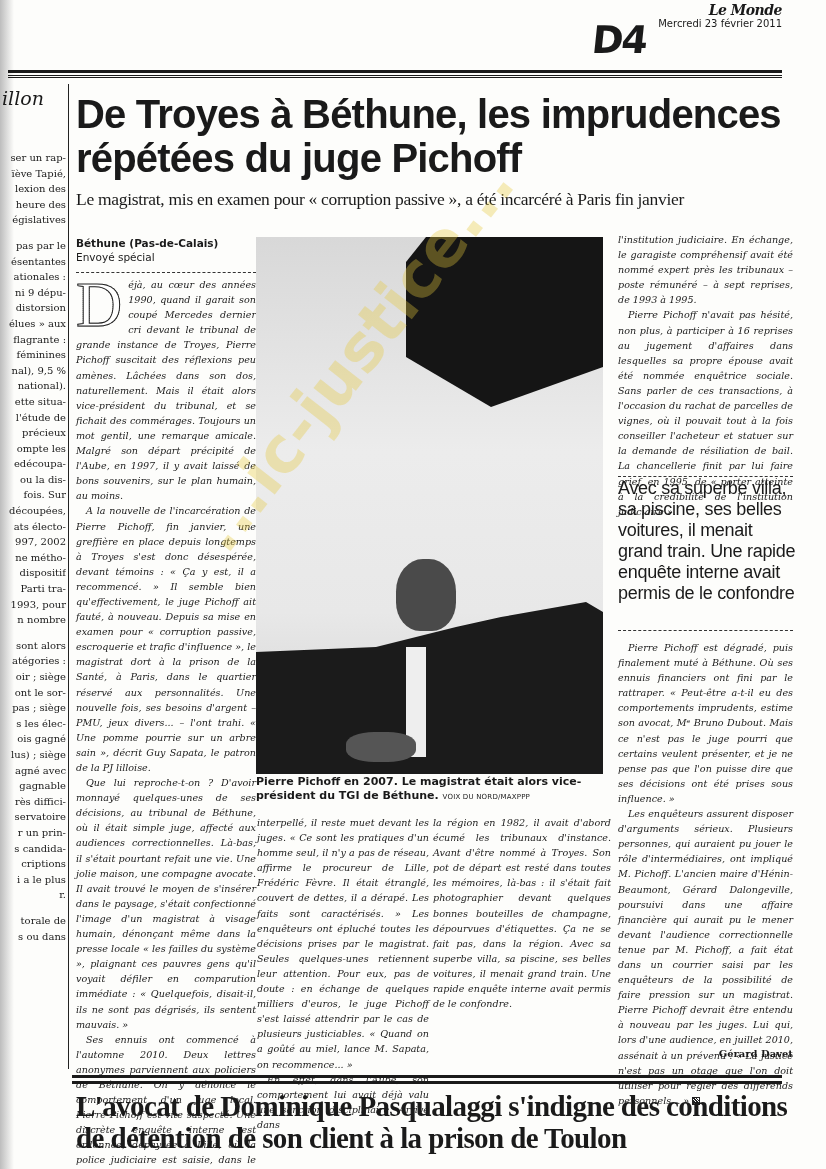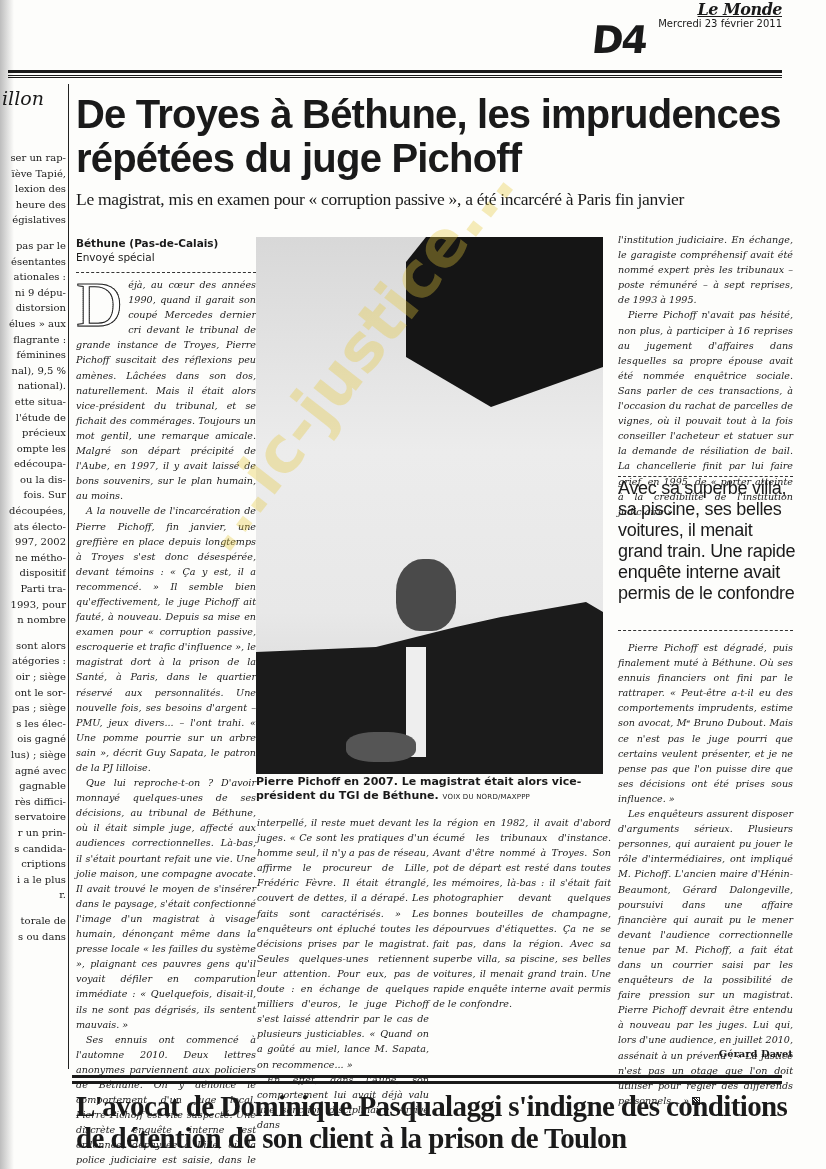--- a/index.html
+++ b/index.html
@@ -4,21 +4,21 @@
 <style>
   * { box-sizing: border-box; margin: 0; padding: 0; }
   html, body { width: 826px; height: 1169px; overflow: hidden; background: #fdfdfb; }
   body { position: relative; font-family: "DejaVu Serif", serif; color: #1a1a1a; }
 
   .page-shadow { position: absolute; left: 0; top: 0; width: 14px; height: 1169px;
     background: linear-gradient(90deg, #bdbdbd, rgba(220,220,220,0)); }
 
   
   .masthead { position: absolute; right: 44px; top: 2px; text-align: right; }
-  .masthead .logo { font-family: "DejaVu Serif", serif; font-weight: bold; font-size: 16px; line-height: 16px; letter-spacing: -0.5px; font-style: italic; text-decoration: underline; }
+  .masthead .logo { font-family: "DejaVu Serif", serif; font-weight: bold; font-size: 14px; line-height: 16px; letter-spacing: -0.5px; font-style: italic; }
   .masthead .date { font-family: "DejaVu Sans", sans-serif; font-size: 10px; line-height: 12px; }
   .handwritten { position: absolute; left: 592px; top: 18px; font-family: "DejaVu Sans", sans-serif; font-weight: bold; font-size: 38px; line-height: 44px; letter-spacing: -2px; transform: skewX(-6deg); }
 
   .top-rules { position: absolute; left: 8px; right: 44px; top: 70px; height: 8px;
     border-top: 3px solid #1a1a1a; border-bottom: 1px solid #1a1a1a; }
   .top-rules::after { content: ""; position: absolute; left: 0; right: 0; top: 2px; border-top: 1px solid #1a1a1a; }
 
   
   .left-col { position: absolute; left: 0; top: 84px; width: 66px; height: 990px; overflow: hidden; }
   .left-col .head { font-size: 34px; line-height: 48px; white-space: nowrap; margin-left: 2px; letter-spacing: -1px; }

